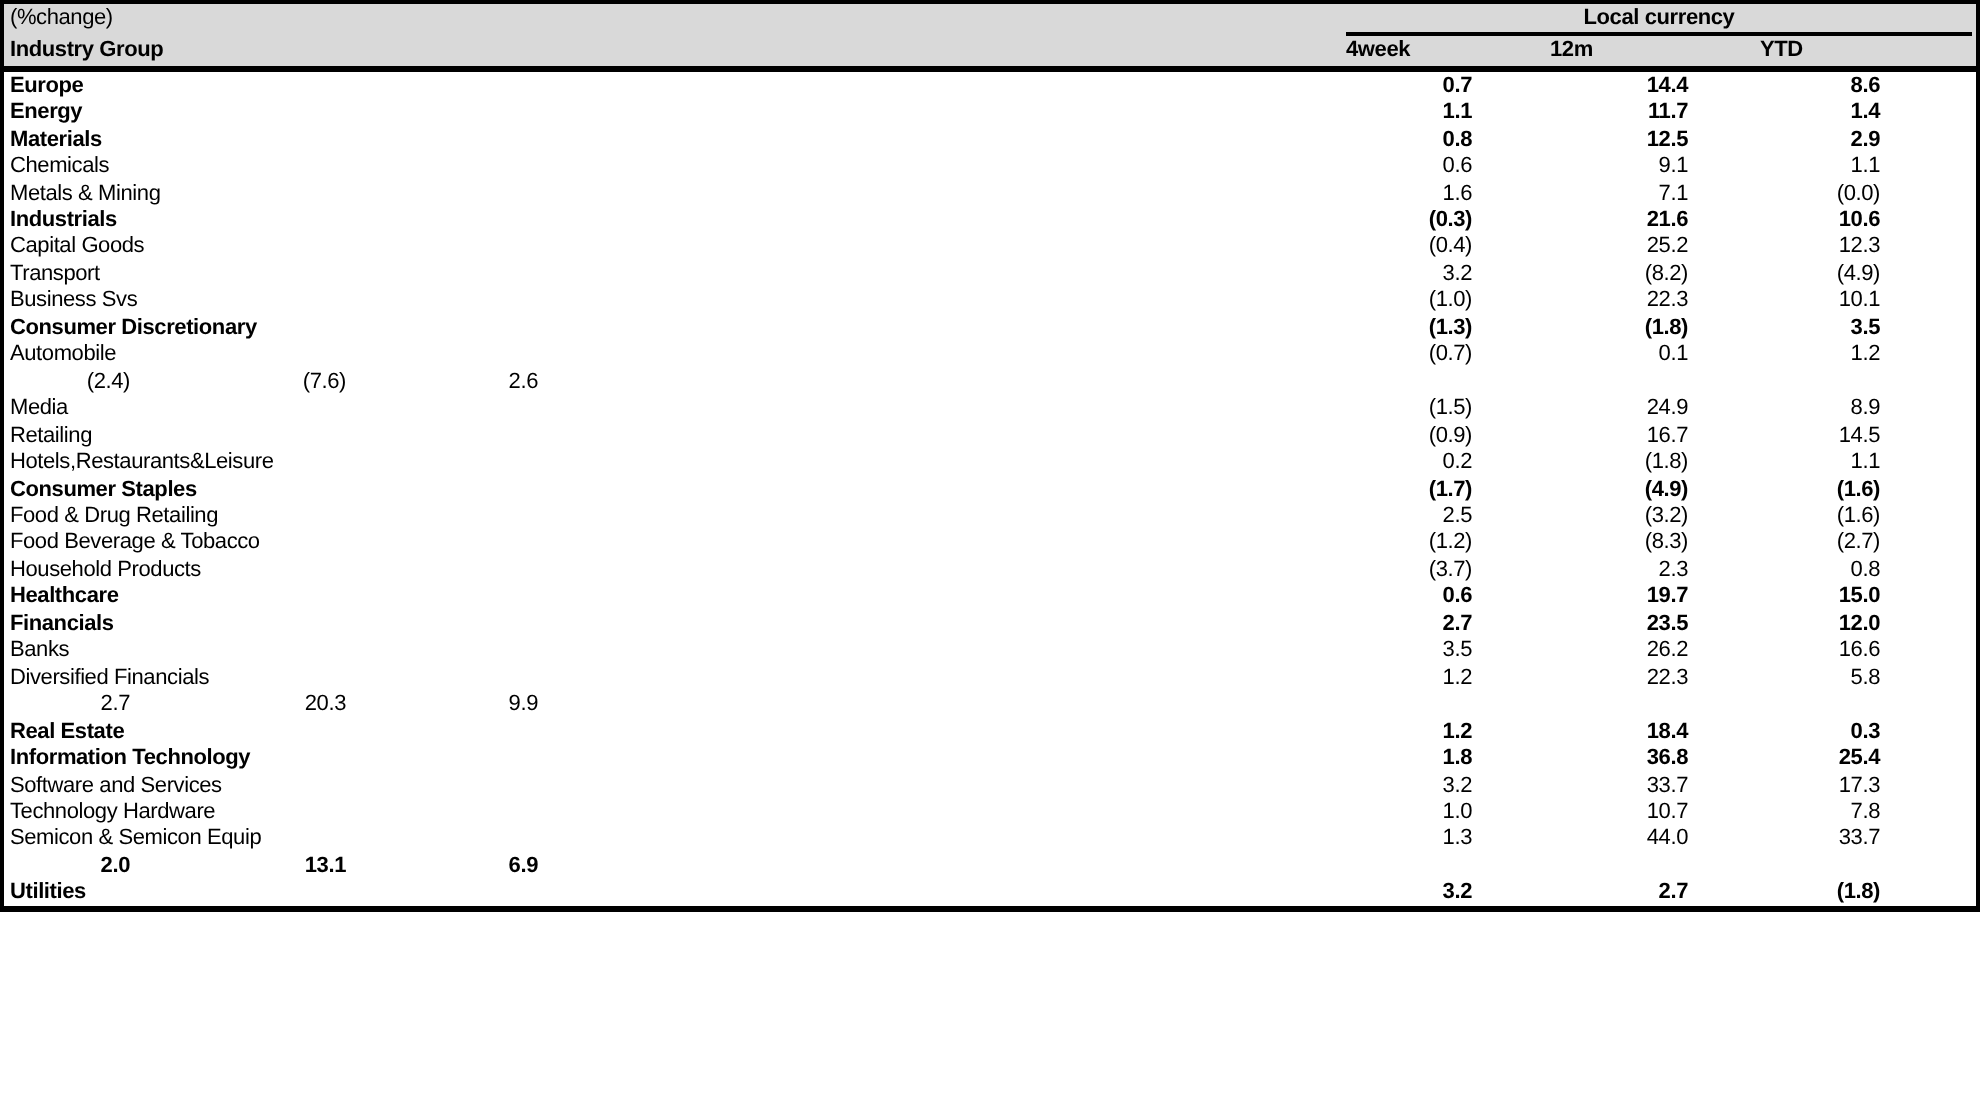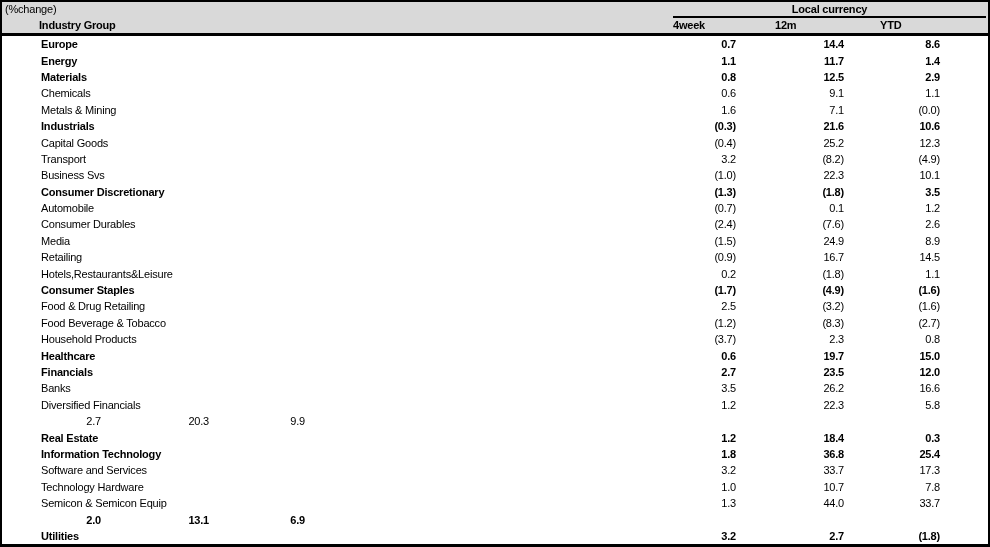--- a/index.html
+++ b/index.html
@@ -1,19 +1,19 @@
 <!DOCTYPE html>
 <html><head>
 <meta charset="utf-8">
 <style>
   * { margin: 0; padding: 0; box-sizing: border-box; }
   html, body { background: #ffffff; }
   .sheet {
     width: 990px;
-    height: 547px;
+    height: 456px;
     border: 2px solid #000;
     border-bottom-width: 3px;
     background: #ffffff;
     font-family: "Liberation Sans", sans-serif;
     font-size: 11px;
     color: #000;
     letter-spacing: -0.2px;
     display: flex;
     flex-direction: column;
     overflow: hidden;
@@ -31,32 +31,32 @@
     line-height: 15px;
   }
   .lc {
     width: 313px;
     margin-right: 2px;
     text-align: center;
     font-weight: bold;
     border-bottom: 2px solid #000;
     line-height: 14px;
   }
-  .hrow2 { height: 15px; line-height: 15px; margin-left: 34px; }
+  .hrow2 { height: 15px; line-height: 15px; }
   .ig { flex: 1; padding-left: 3px; font-weight: bold; }
   .ch { font-weight: bold; }
   .w1 { width: 102px; }
   .w2 { width: 105px; }
   .w3 { width: 108px; }
   .body {
     flex: 1 1 auto;
     display: flex;
     flex-direction: column;
   }
-  .row { flex: 1; display: flex; align-items: center; margin-left: 36px; }
+  .row { flex: 1; display: flex; align-items: center; }
   .row.group { font-weight: bold; }
   .label { flex: 1; padding-left: 3px; white-space: nowrap; }
   .row.sub .label { }
   .val { text-align: right; white-space: nowrap; }
   .val.w1 { padding-right: 39px; }
   .val.w2 { padding-right: 36px; }
   .val.w3 { padding-right: 48px; }
 </style>
 </head>
 <body>
@@ -135,21 +135,20 @@
         <div class="val w2">(1.8)</div>
         <div class="val w3">3.5</div>
       </div>
       <div class="row sub">
         <div class="label">Automobile</div>
         <div class="val w1">(0.7)</div>
         <div class="val w2">0.1</div>
         <div class="val w3">1.2</div>
       </div>
       <div class="row sub">
-        <div class="label">Consumer Durables</div>
         <div class="val w1">(2.4)</div>
         <div class="val w2">(7.6)</div>
         <div class="val w3">2.6</div>
       </div>
       <div class="row sub">
         <div class="label">Media</div>
         <div class="val w1">(1.5)</div>
         <div class="val w2">24.9</div>
         <div class="val w3">8.9</div>
       </div>

